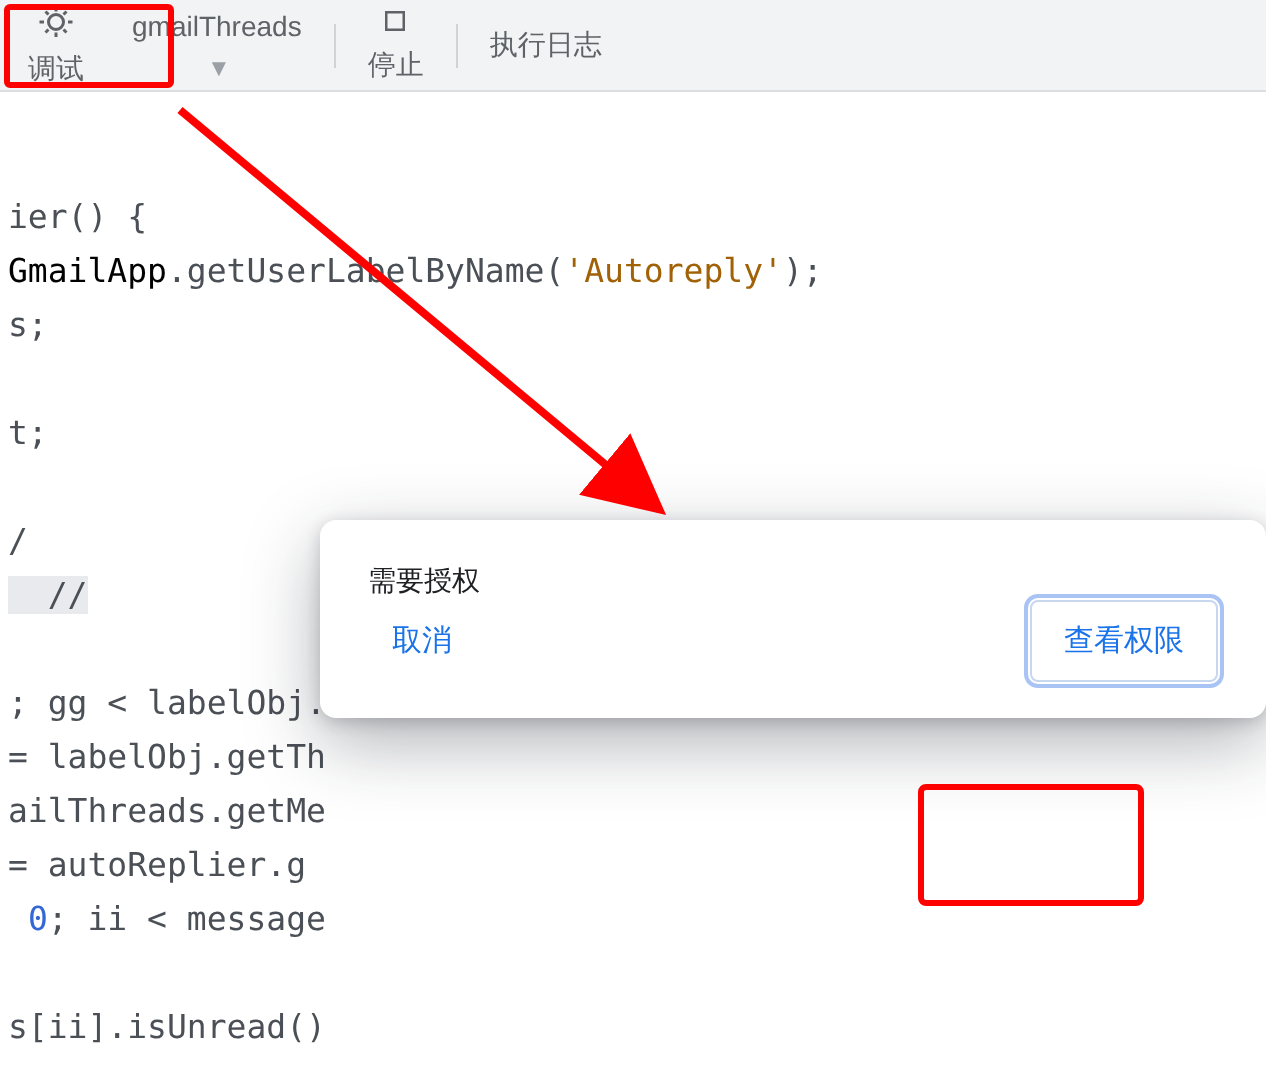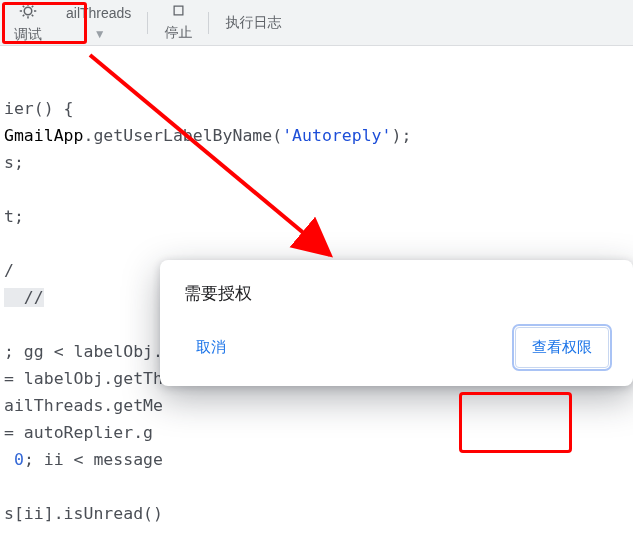--- a/index.html
+++ b/index.html
@@ -37,21 +37,21 @@
   .chev { font-size: 12px; color: #9aa0a6; margin-left: 2px; }
   .code {
     padding: 22px 8px 12px 4px;
     font-family: "Consolas", "Monaco", monospace;
     font-size: 16.5px;
     line-height: 27px;
     color: #4b4f56;
     white-space: pre;
   }
   .tok-class { color: #000000; }
-  .tok-str { color: #1d4ed8; }
+  .tok-str { color: #a16207; }
   .tok-num { color: #3367d6; }
   .tok-active { background: #e8eaed; }
 
   .hl-debug {
     position: absolute;
     left: 2px; top: 2px;
     width: 85px; height: 42px;
     border: 3px solid #f00;
     border-radius: 3px;
     pointer-events: none;
@@ -78,23 +78,22 @@
     position: absolute;
     left: 160px; top: 260px;
     width: 473px;
     background: #fff;
     border-radius: 8px;
     box-shadow: 0 12px 36px rgba(30,35,45,0.35), 0 2px 8px rgba(30,35,45,0.2);
     padding: 22px 24px 18px 24px;
     z-index: 20;
   }
   .dialog-title {
-    font-size: 17px;
+    font-size: 14px;
     color: #202124;
-    margin-bottom: 22px;
   }
   .dialog-body {
     font-size: 15px;
     color: #5f6368;
     margin-bottom: 36px;
     letter-spacing: 0.3px;
   }
   .dialog-actions {
     display: flex;
     justify-content: space-between;
@@ -128,21 +127,21 @@
   <div class="toolbar-item">
     <span class="icon">
       <svg width="18" height="18" viewBox="0 0 24 24" fill="none" stroke="#5f6368" stroke-width="2">
         <circle cx="12" cy="12" r="5"></circle>
         <path d="M12 2v3M12 19v3M4 12H1M23 12h-3M5 5l2 2M17 17l2 2M5 19l2-2M17 7l2-2"></path>
       </svg>
     </span>
     <span>调试</span>
   </div>
   <div class="toolbar-item">
-    <span>ailThreads</span>
+    <span>gmailThreads</span>
     <span class="chev">▼</span>
   </div>
   <div class="toolbar-sep"></div>
   <div class="toolbar-item">
     <span class="icon">
       <svg width="15" height="15" viewBox="0 0 24 24" fill="none" stroke="#5f6368" stroke-width="2">
         <rect x="5" y="5" width="14" height="14"></rect>
       </svg>
     </span>
     <span>停止</span>

